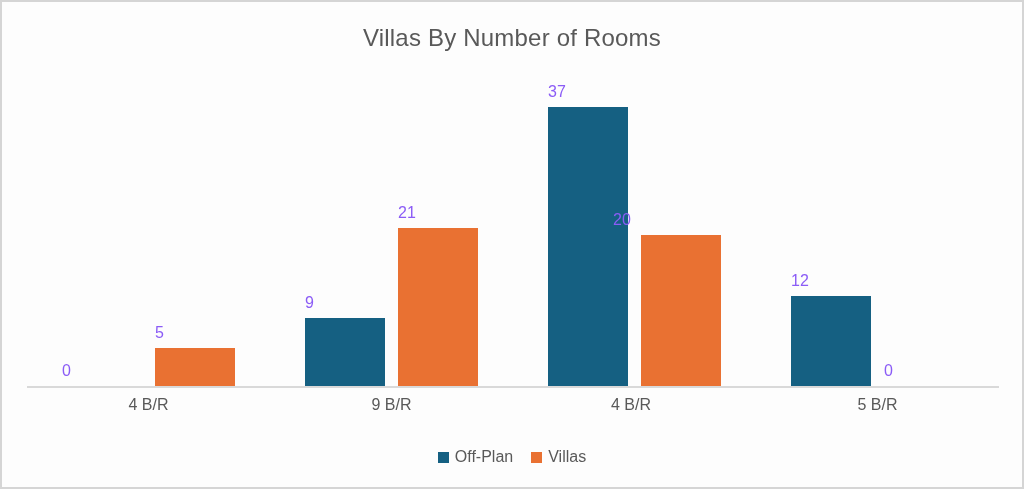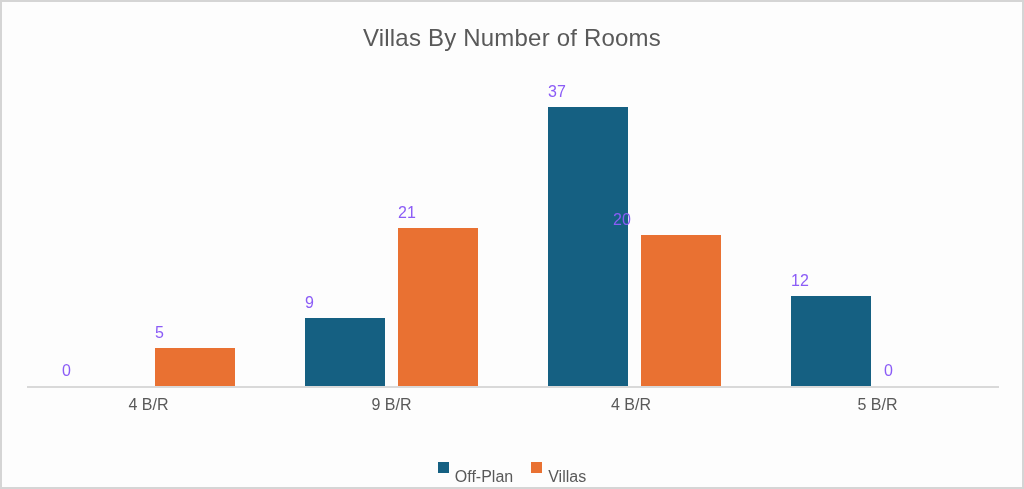--- a/index.html
+++ b/index.html
@@ -72,21 +72,20 @@
     gap: 6px;
   }
   .legend-swatch {
     width: 11px;
     height: 11px;
     display: inline-block;
   }
   .legend-label {
     font-size: 16px;
     color: #595959;
-    margin-top: 20px;
   }
 </style>
 </head>
 <body>
 
 <div class="chart-frame">
   <div class="chart-title">Villas By Number of Rooms</div>
 
   <div class="plot-area">
       <div class="category-label" style="left: 61.5px;">4 B/R</div>

